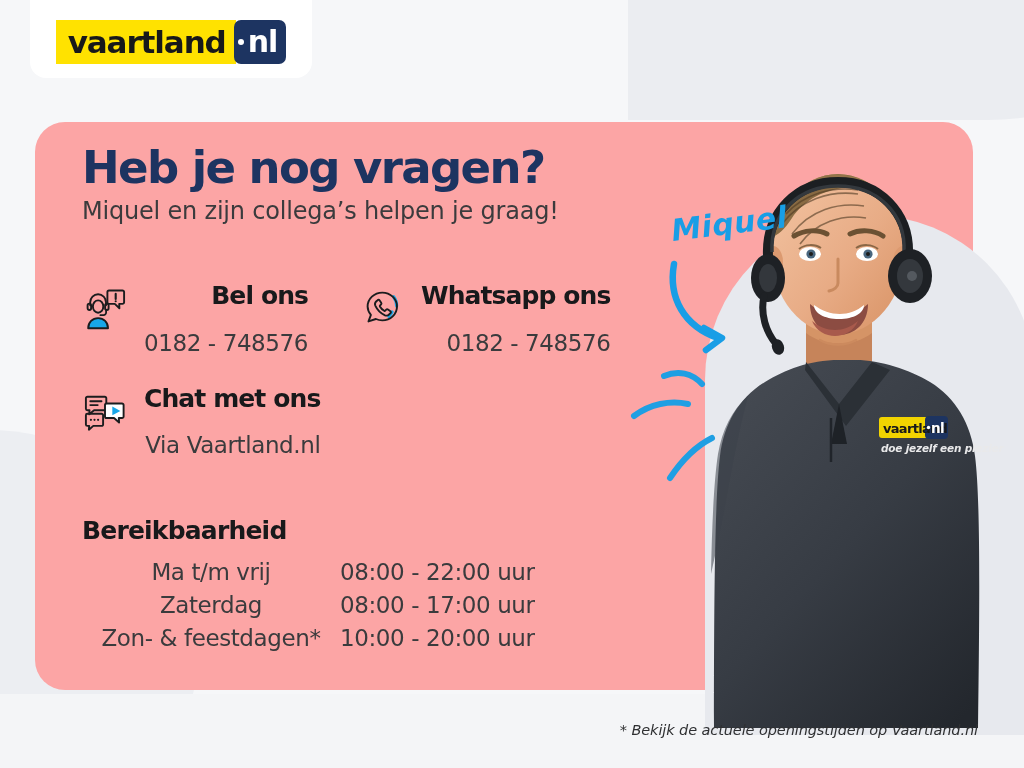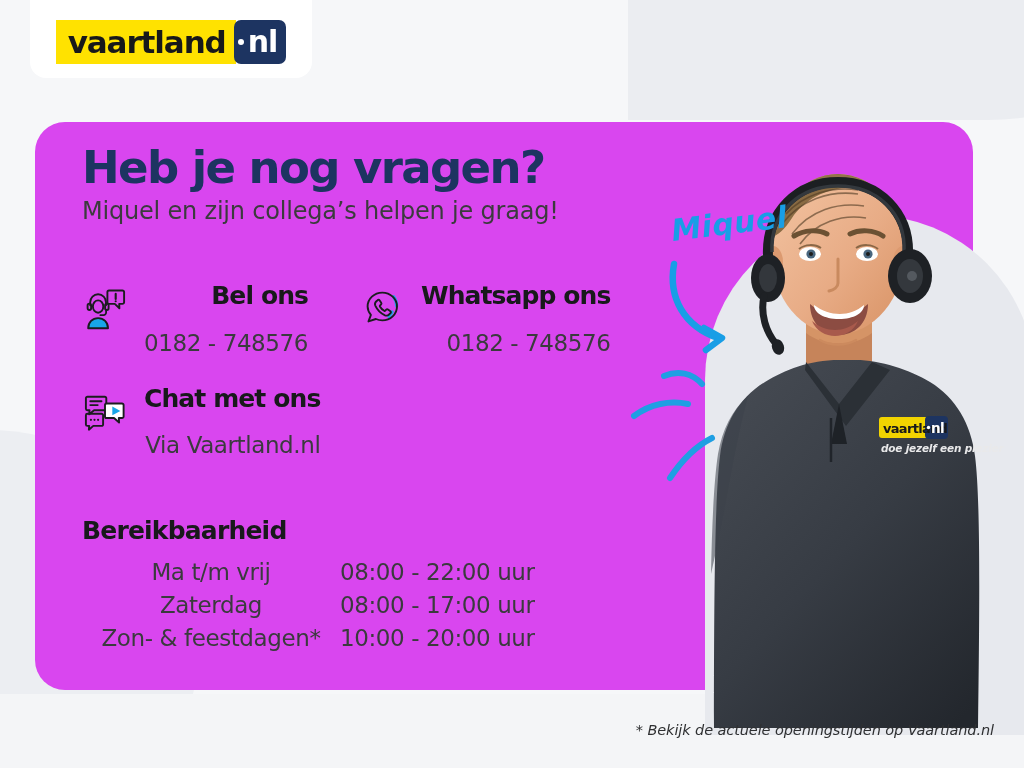--- a/index.html
+++ b/index.html
@@ -112,21 +112,21 @@
     line-height: 1;
   }
 
   
   .card {
     position: absolute;
     left: 35px;
     top: 122px;
     width: 938px;
     height: 568px;
-    background: #d946ef;
+    background: #fca5a5;
     border-radius: 30px;
   }
 
   .card-inner { position: absolute; left: 47px; top: 22px; width: 600px; }
 
   .headline {
     font-family: "DejaVu Sans", sans-serif;
     font-weight: 700;
     font-size: 45px;
     letter-spacing: -1.6px;
@@ -235,21 +235,21 @@
     left: 630px;
     top: 240px;
     width: 220px;
     height: 260px;
     pointer-events: none;
   }
 
   
   .footnote {
     position: absolute;
-    right: 30px;
+    right: 46px;
     top: 722px;
     font-family: "DejaVu Sans", sans-serif;
     font-style: italic;
     font-size: 14.5px;
     color: #2f3032;
     letter-spacing: -0.1px;
   }
 </style>
 </head>
 <body>

